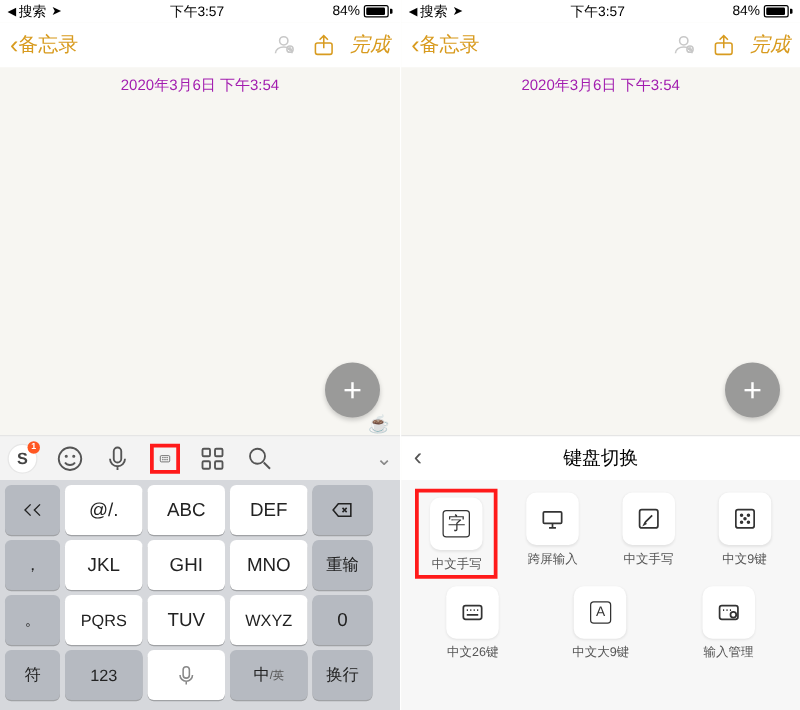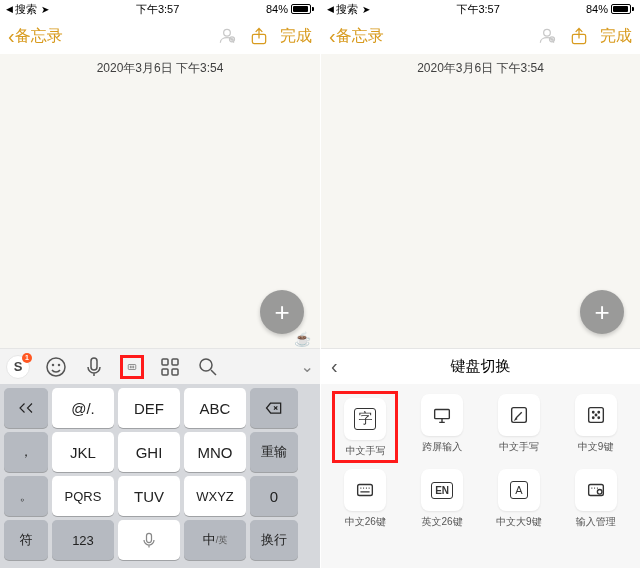--- a/index.html
+++ b/index.html
@@ -12,24 +12,24 @@
   .sb-right { display: flex; align-items: center; gap: 3px; }
   .tri { font-size: 9px; }
   .battery { display: inline-flex; align-items: center; }
   .batt-body { width: 20px; height: 10px; border: 1px solid #000; border-radius: 2px; position: relative; }
   .batt-fill { position: absolute; left: 1px; top: 1px; bottom: 1px; width: 84%; background: #000; border-radius: 1px; }
   .batt-tip { width: 2px; height: 4px; background: #000; margin-left: 1px; border-radius: 0 1px 1px 0; }
   .navbar { height: 36px; background: #fff; display: flex; align-items: center; justify-content: space-between; padding: 0 8px; }
   .nav-left { display: flex; align-items: center; color: #d89b1f; font-size: 16px; }
   .nav-left .chev { font-size: 20px; font-weight: 300; margin-right: 0; }
   .nav-right { display: flex; align-items: center; gap: 10px; color: #d89b1f; }
-  .nav-btn { color: #d89b1f; font-size: 16px; }
+  .nav-btn { color: #d89b1f; font-size: 16px; font-style: italic; }
   .person-icon, .share-icon { width: 22px; height: 22px; display: inline-flex; align-items: center; justify-content: center; }
   .share-icon svg, .person-icon svg { width: 20px; height: 20px; }
-  .timestamp { text-align: center; font-size: 12px; color: #404040; padding: 6px 0 2px; background: #f7f6f2; }
+  .timestamp { text-align: center; font-size: 12px; color: #a21caf; padding: 6px 0 2px; background: #f7f6f2; }
   .note-body { flex: 1; background: #f7f6f2; position: relative; }
   .fab { position: absolute; right: 16px; bottom: 14px; width: 44px; height: 44px; border-radius: 50%; background: #9a9a99; color: #fff; display: flex; align-items: center; justify-content: center; font-size: 26px; box-shadow: 0 2px 4px rgba(0,0,0,.2); }
   
   .kb-top { height: 36px; background: #f3f3f3; border-top: 1px solid #e5e5e5; display: flex; align-items: center; justify-content: space-between; padding: 0 6px; position: relative; }
   .kb-top .icons { display: flex; align-items: center; gap: 14px; }
   .kb-top .ic { width: 24px; height: 24px; display: inline-flex; align-items: center; justify-content: center; color: #555; }
   .sogou { width: 24px; height: 24px; border-radius: 50%; background: #fff; border: 1px solid #e6e6e6; display: flex; align-items: center; justify-content: center; font-weight: bold; color: #444; font-size: 13px; position: relative; }
   .sogou .dot { position: absolute; top: -3px; right: -3px; width: 10px; height: 10px; background: #ff5722; border-radius: 50%; display: flex; align-items: center; justify-content: center; font-size: 7px; color: #fff; }
   .kb-collapse { color: #888; font-size: 16px; }
   .red-box { border: 3px solid #ff1a1a; }
@@ -155,22 +155,22 @@
       <span class="kb-collapse">⌄</span>
     </div>
 
     <div class="keypad">
       <div class="key dark">
           <svg viewBox="0 0 24 24" width="18">
             <path d="M10 6l-6 6 6 6M20 6l-6 6 6 6"></path>
           </svg>
         </div>
       <div class="key">@/.</div>
+      <div class="key">ABC</div>
       <div class="key">DEF</div>
-      <div class="key">ABC</div>
       <div class="key dark">
           <svg viewBox="0 0 24 24" width="20">
             <path d="M8 6l-5 6 5 6h12V6z"></path>
             <path d="M12 10l4 4M16 10l-4 4"></path>
           </svg>
         </div>
 
       <div class="key dark small">，</div>
       <div class="key">JKL</div>
       <div class="key">GHI</div>
@@ -300,26 +300,20 @@
           <div class="ks-icon">
               <svg viewBox="0 0 24 24" width="22">
                 <rect x="4" y="6" width="16" height="12" rx="2"></rect>
                 <path d="M7 10h1M10 10h1M13 10h1M16 10h1M7 14h10"></path>
               </svg>
             </div>
           <div class="ks-label">中文26键</div>
         </div>
         <div class="ks-item">
           <div class="ks-icon">
-              <span style="border:1px solid #333;padding:2px 3px;border-radius:3px;font-size:10px;font-weight:600">EN</span>
-            </div>
-          <div class="ks-label">英文26键</div>
-        </div>
-        <div class="ks-item">
-          <div class="ks-icon">
               <span style="border:1px solid #333;padding:2px 4px;border-radius:3px;font-size:11px">A</span>
             </div>
           <div class="ks-label">中文大9键</div>
         </div>
         <div class="ks-item">
           <div class="ks-icon">
               <svg viewBox="0 0 24 24" width="22">
                 <rect x="4" y="6" width="16" height="12" rx="2"></rect>
                 <circle cx="16" cy="14" r="2.5"></circle>
                 <path d="M7 10h1M10 10h1M13 10h1"></path>

